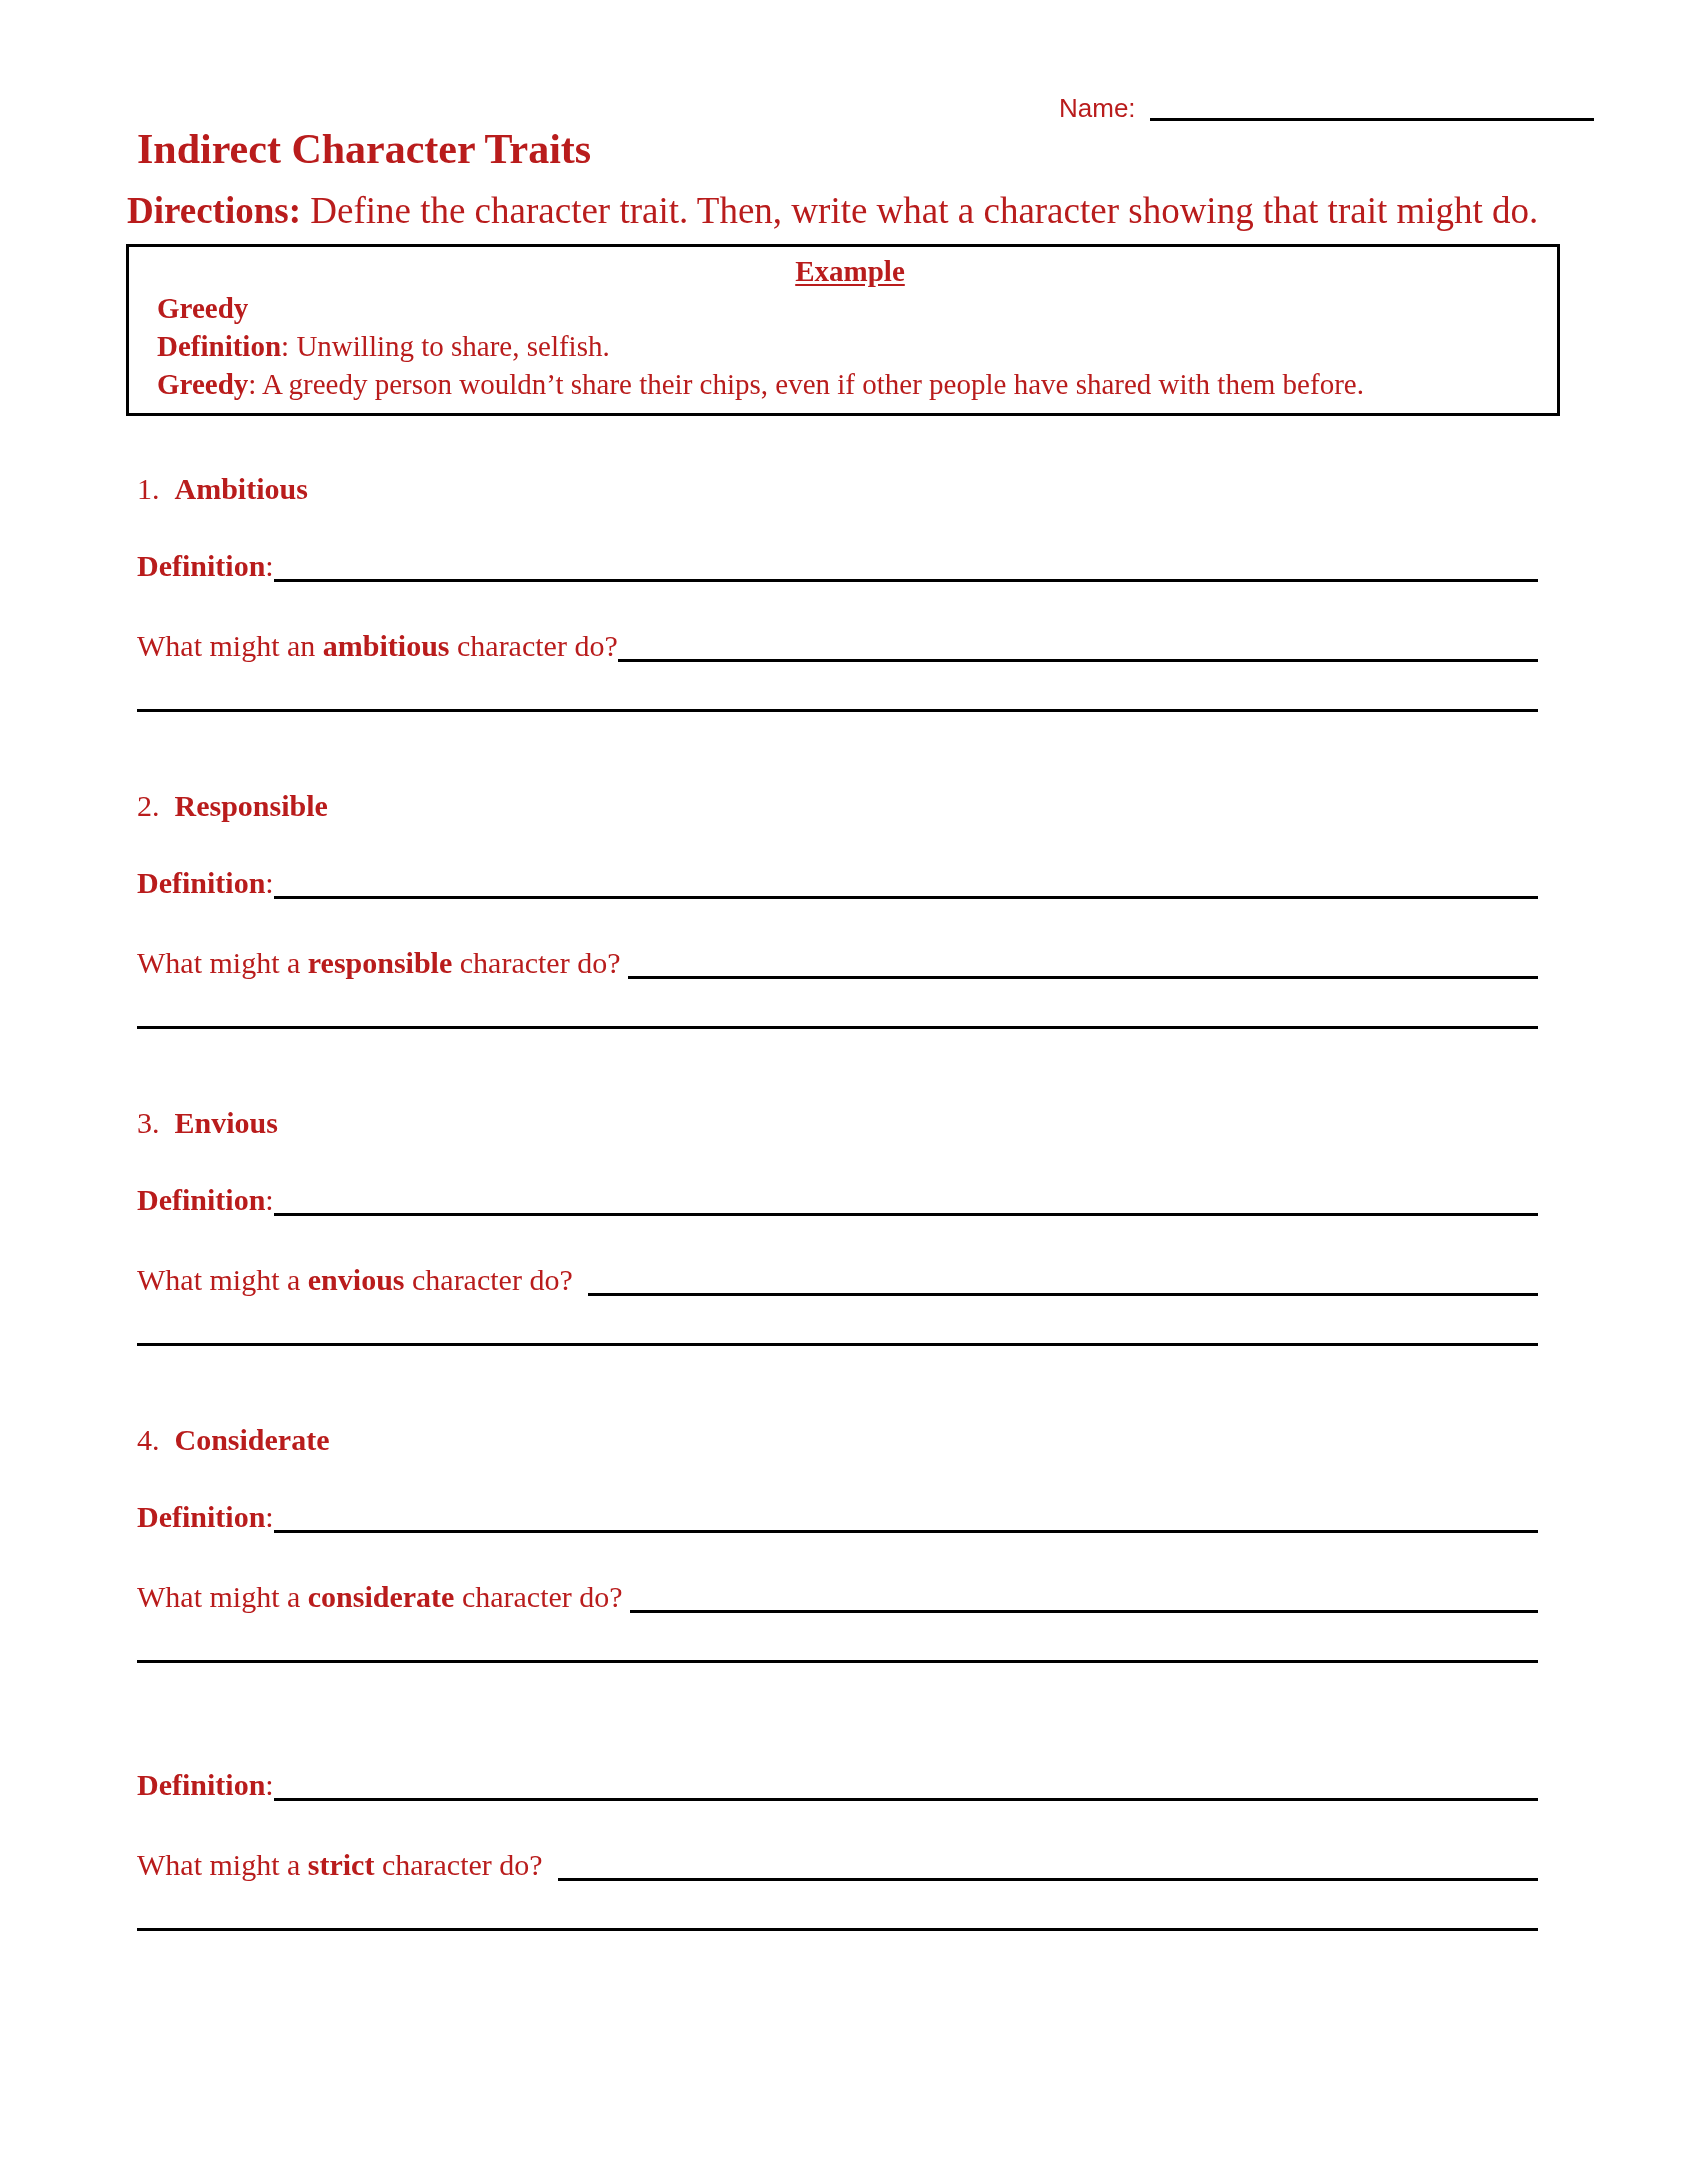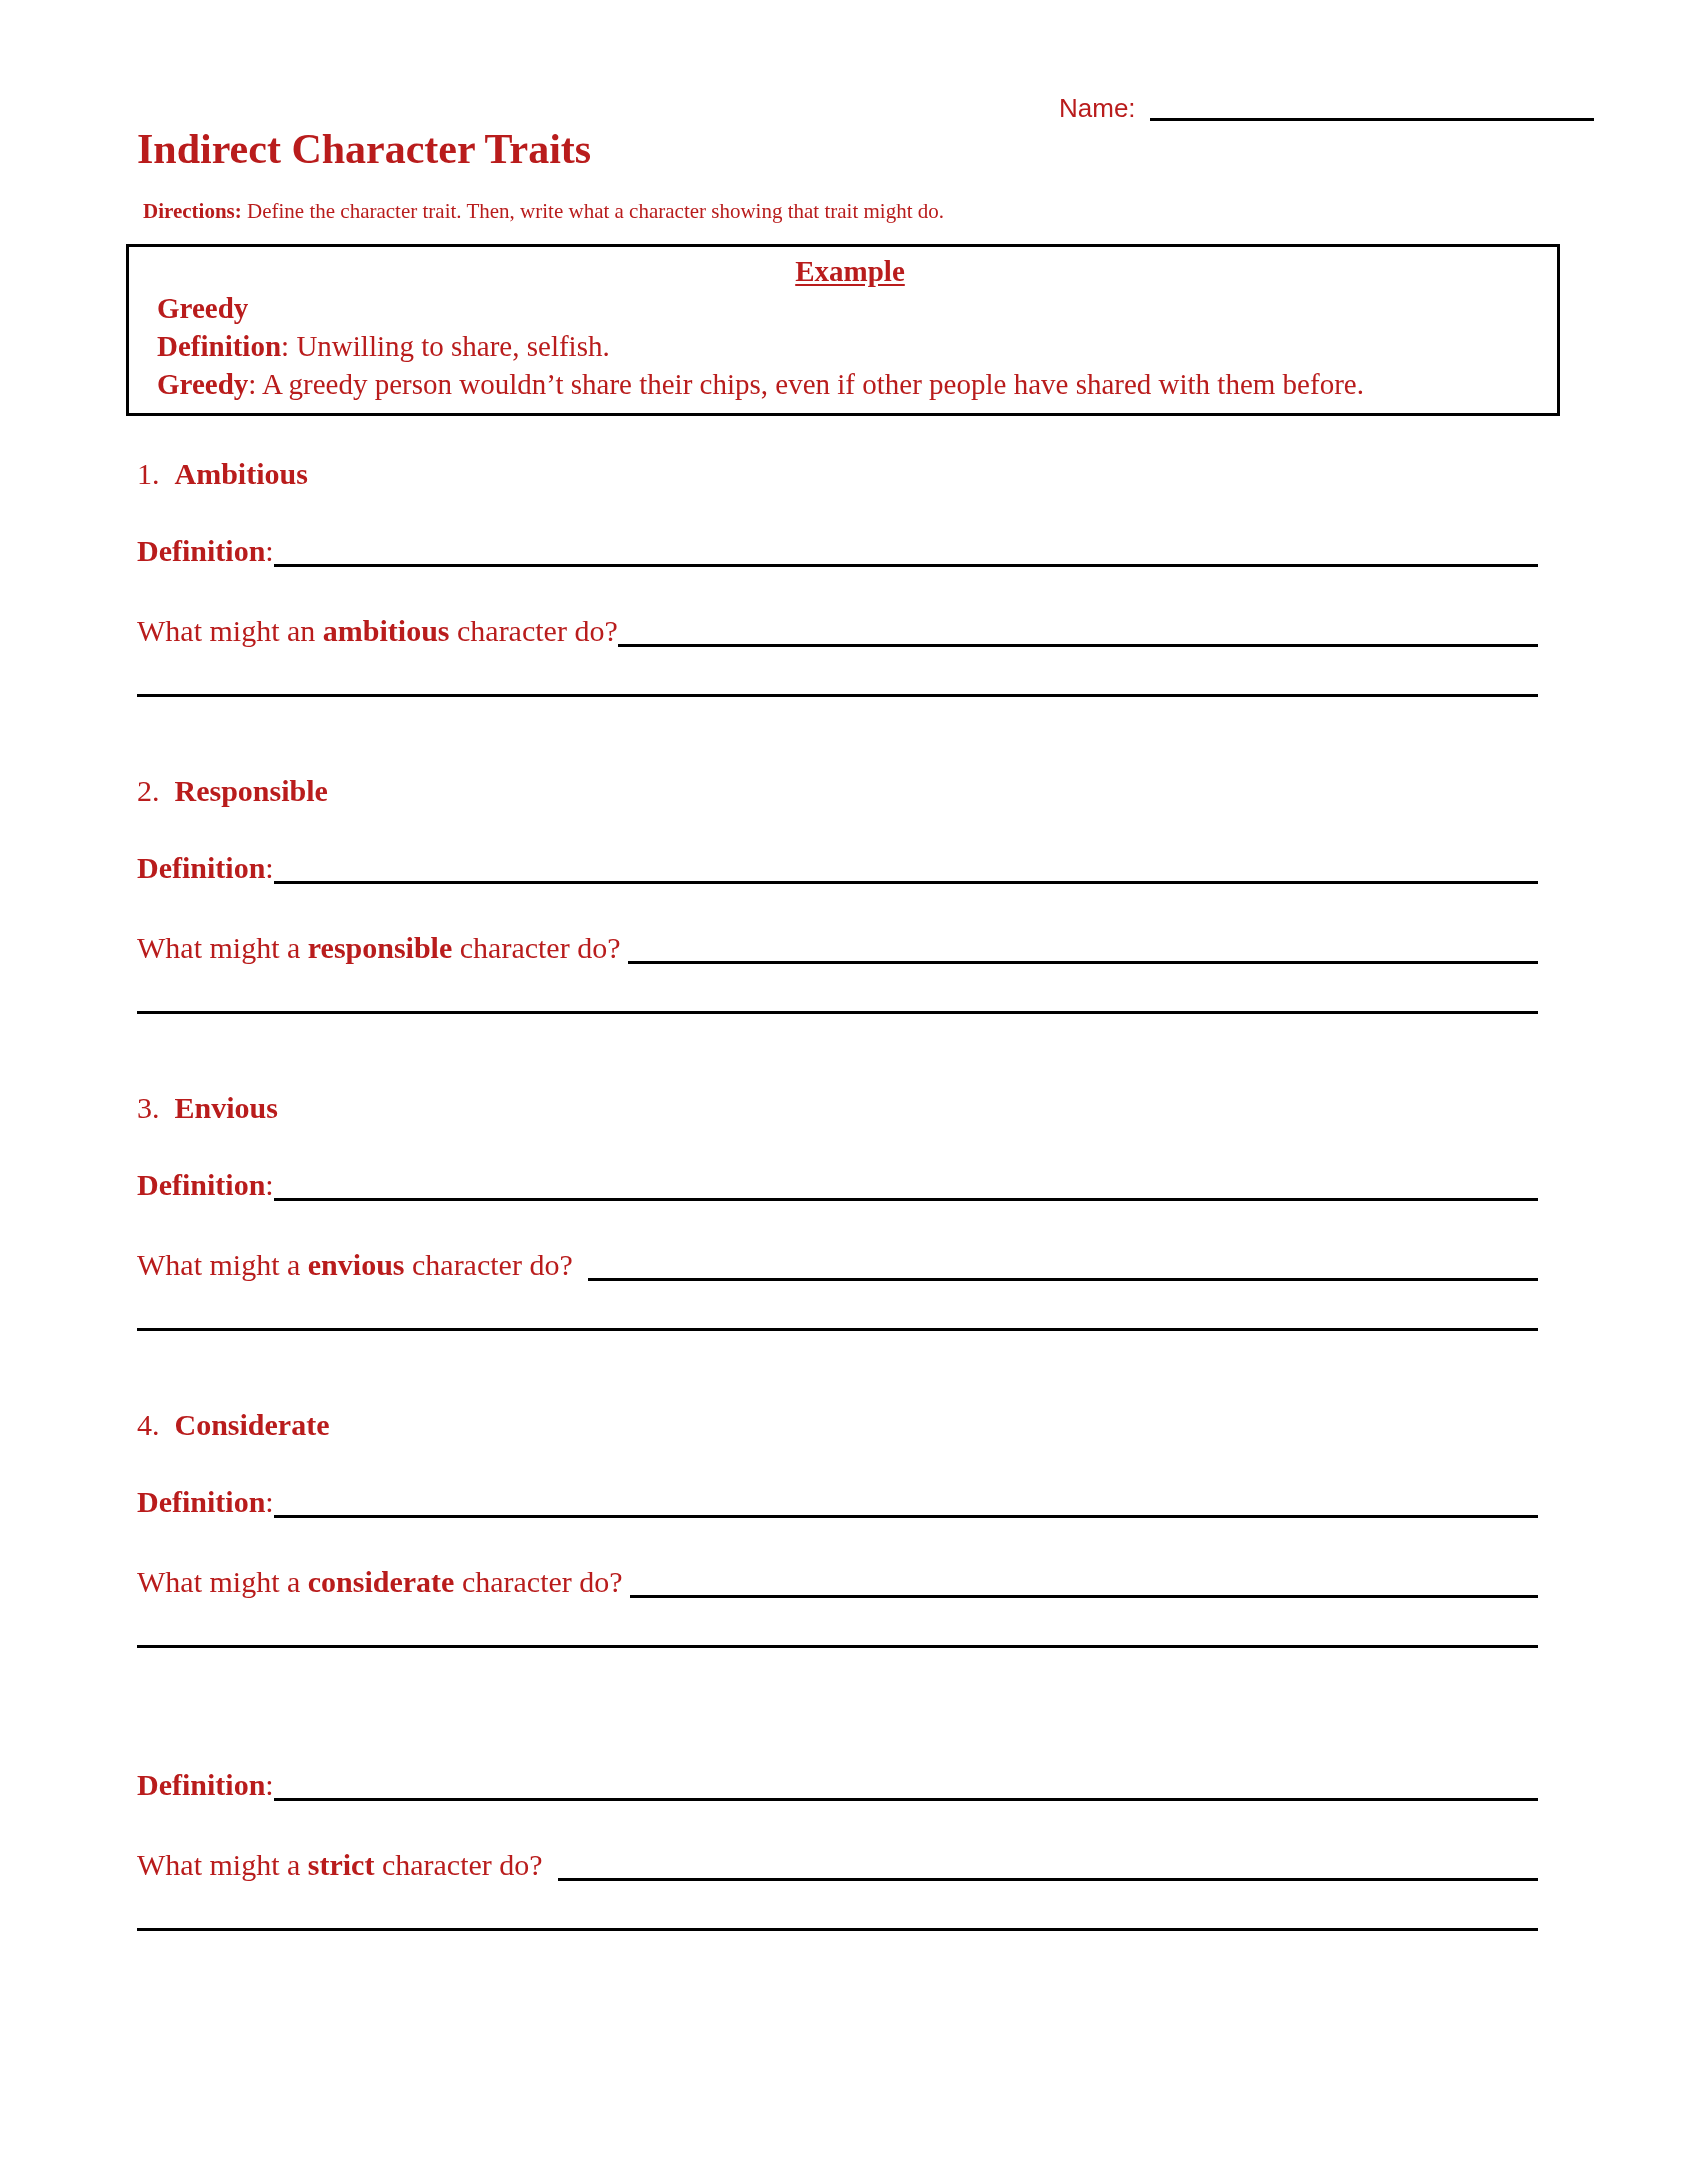--- a/index.html
+++ b/index.html
@@ -45,23 +45,23 @@
     left: 137px;
     font-size: 42px;
     font-weight: bold;
     letter-spacing: 0px;
     line-height: 44px;
   }
 
   .directions {
     position: absolute;
     top: 194px;
-    left: 143px;
+    left: 127px;
     right: 129px;
-    font-size: 21px;
+    font-size: 37px;
     line-height: 34px;
   }
   .directions b { font-weight: bold; }
 
   
   .example-box {
     position: absolute;
     top: 244px;
     left: 126px;
     width: 1434px;
@@ -87,20 +87,21 @@
   
   .item {
     position: absolute;
     left: 137px;
     width: 1401px;
   }
   .item-heading {
     font-size: 30px;
     line-height: 34px;
     white-space: nowrap;
+    margin-top: 15px;
   }
   .item-num { font-weight: normal; }
   .item-trait { font-weight: bold; }
 
   .def-row {
     display: flex;
     align-items: flex-end;
     margin-top: 44px;
   }
   .def-label {

